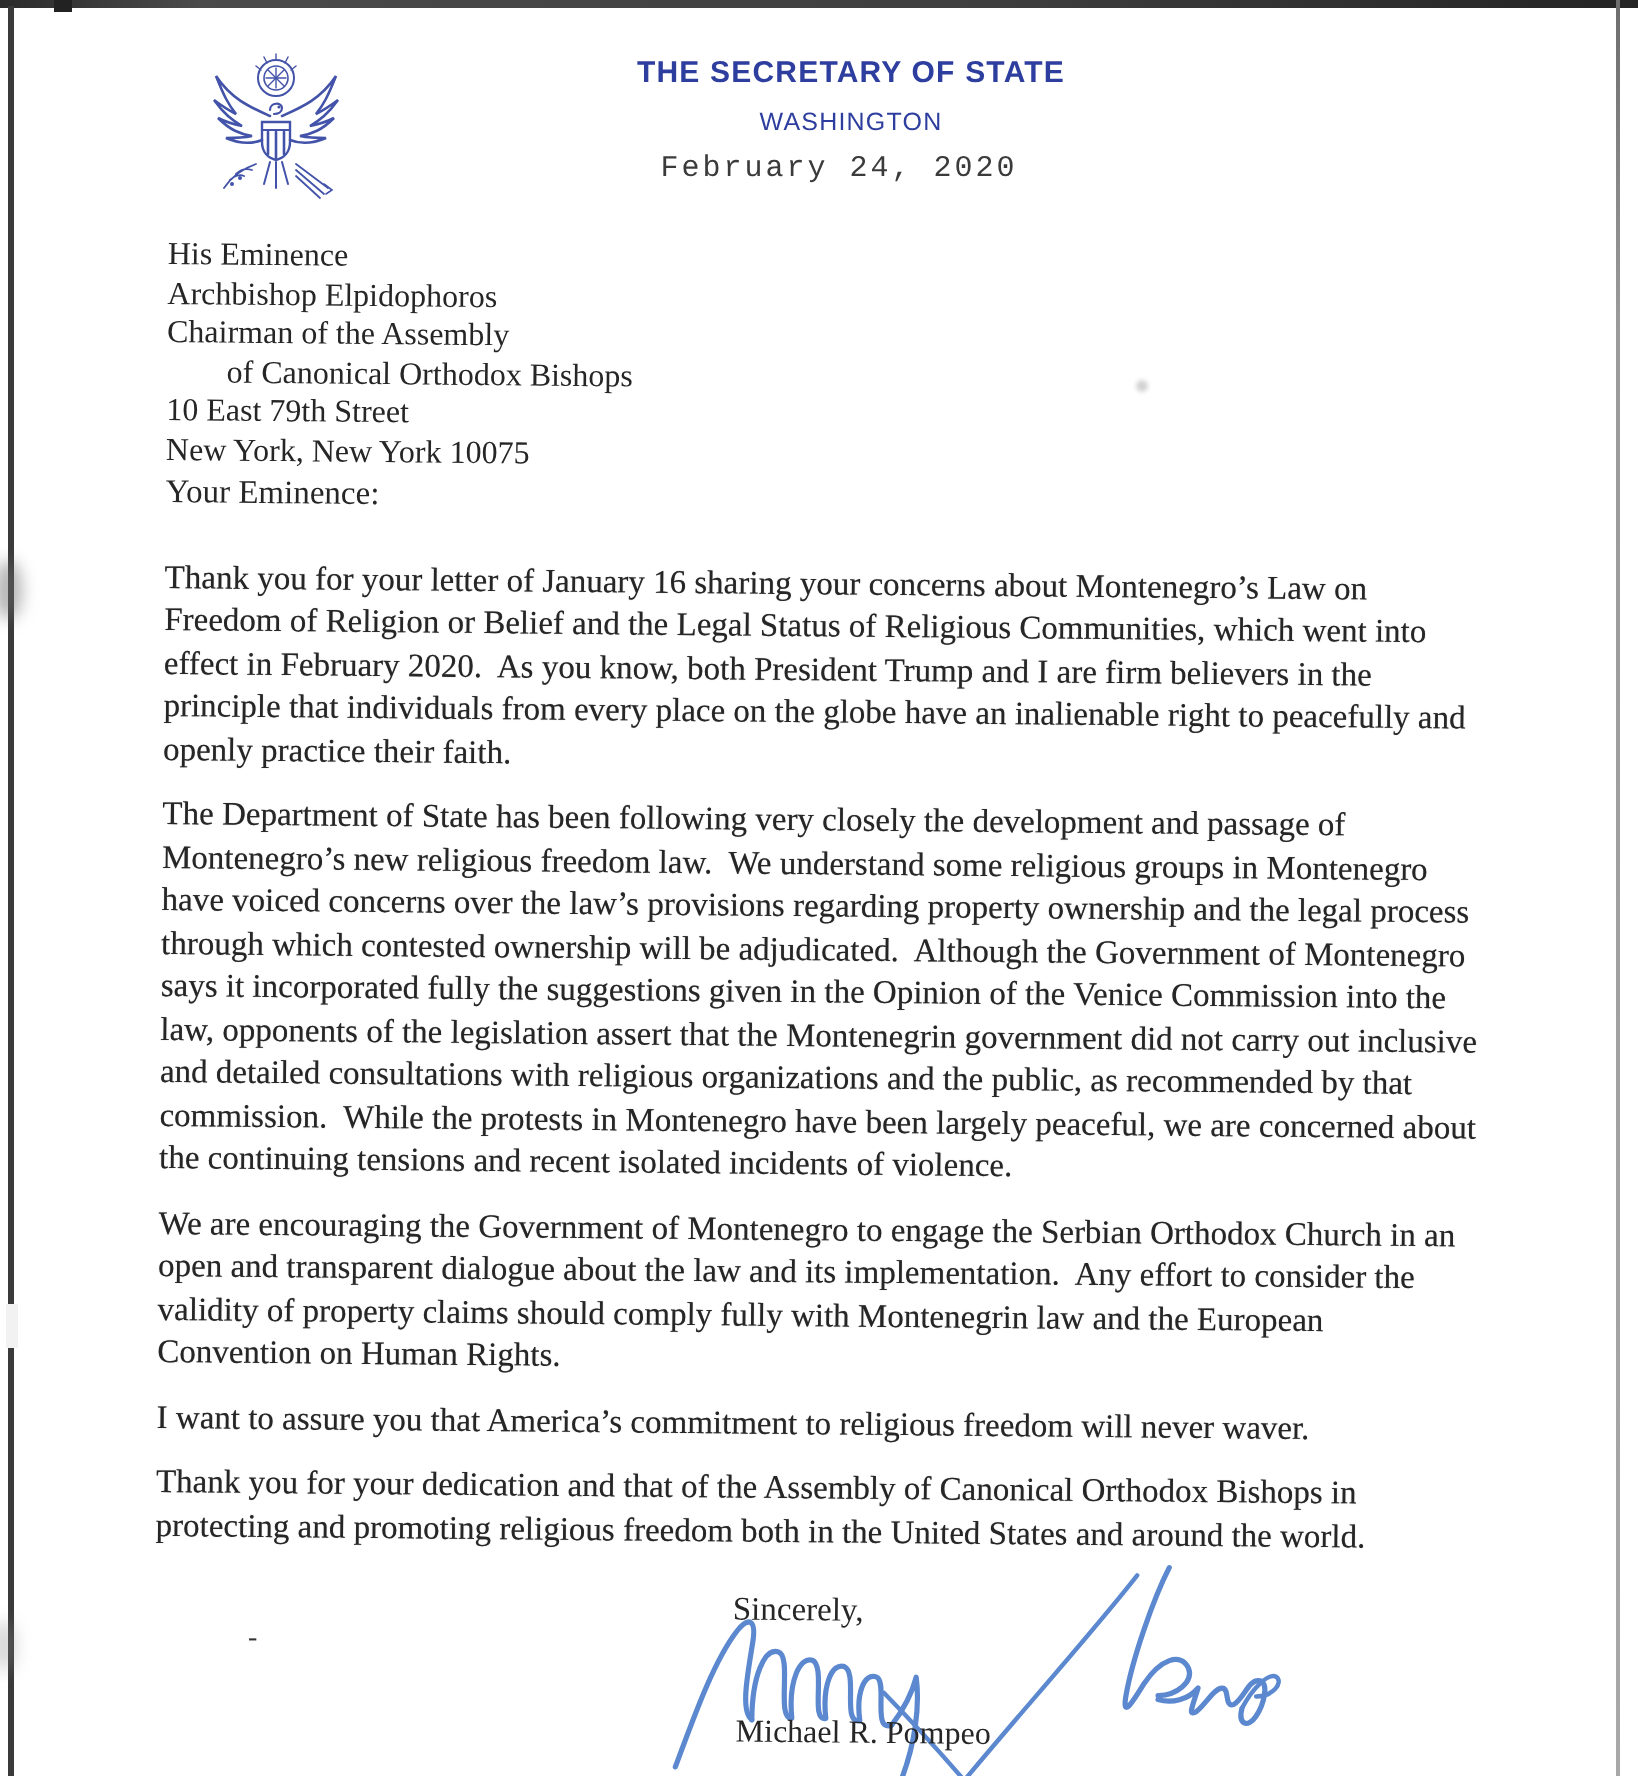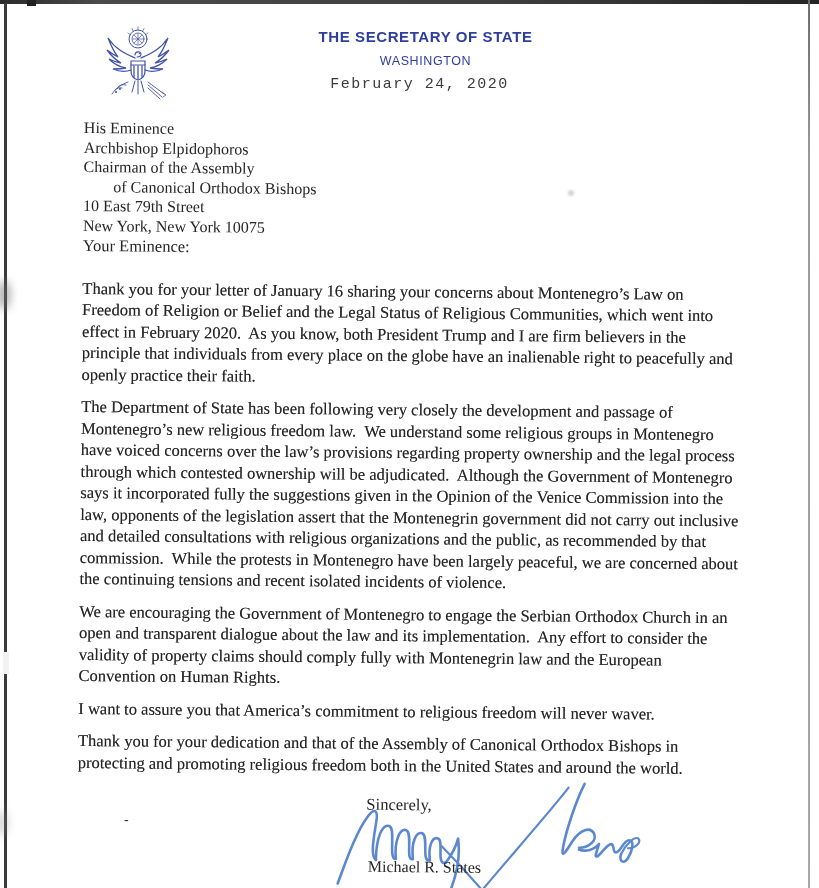--- a/index.html
+++ b/index.html
@@ -146,17 +146,17 @@
 
           <path d="M110,70 C128,88 150,112 168,134" stroke-width="2.2"></path>
           <path d="M236,10 C210,44 160,100 134,134" stroke-width="2.2"></path>
 
           <path d="M252,6 C244,22 234,52 231,70 C229,82 234,74 240,64 C248,52 258,48 262,56 C265,63 256,70 247,70"></path>
           <path d="M247,72 C254,74 262,72 267,66 C264,76 262,80 266,78 C271,74 275,66 279,66 C283,66 280,76 285,74 C290,71 292,62 297,62 C303,62 300,74 296,80 C292,86 287,84 289,76"></path>
           <path d="M289,76 C294,66 302,58 306,60 C310,63 304,70 296,70" stroke-width="2.2"></path>
         </g>
       </svg>
 
-      <div class="typed-name">Michael R. States</div>
+      <div class="typed-name">Michael R. Pompeo</div>
     </div>
   </div>
 
 </div>
 
 </body></html>

